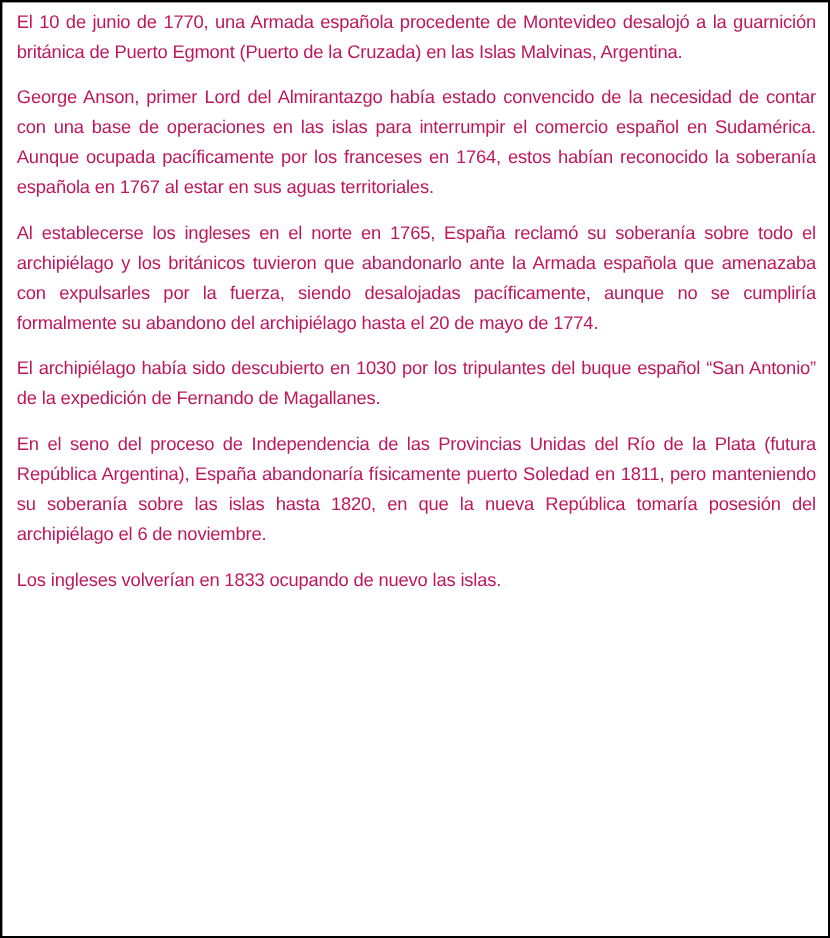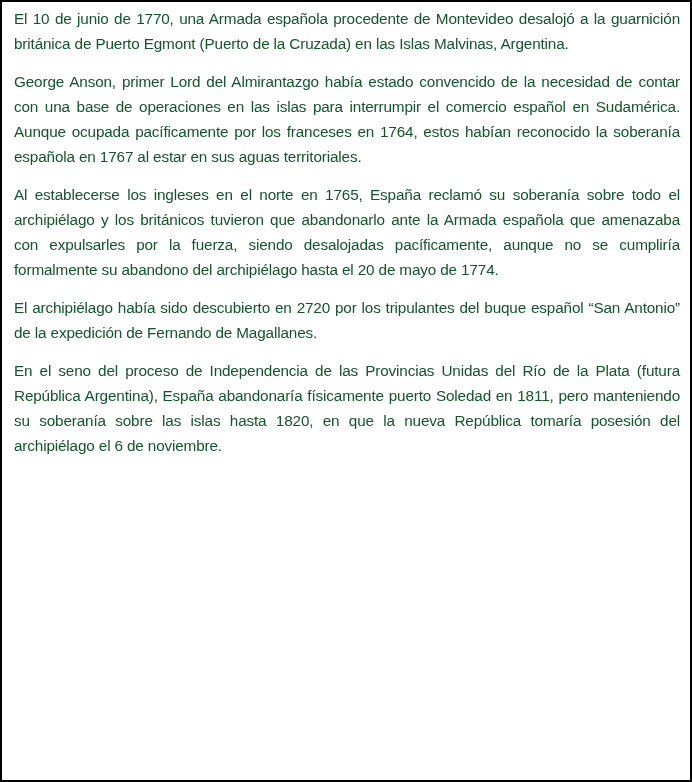--- a/index.html
+++ b/index.html
@@ -23,32 +23,33 @@
       box-sizing: content-box;
     }
     .doc-inner {
       padding: 4px 10px 0 12px;
     }
     .para {
       margin: 0 0 13px 0;
       font-family: "Liberation Sans", sans-serif;
       font-size: 15.3px;
       line-height: 25px;
-      color: #14532d;
+      color: #be185d;
       text-align: justify;
       letter-spacing: -0.15px;
     }
     .para.last {
       margin-bottom: 0;
     }
   </style>
 </head>
 <body>
 
 <div class="doc-box">
   <div class="doc-inner">
     <p class="para">El 10 de junio de 1770, una Armada española procedente de Montevideo desalojó a la guarnición británica de Puerto Egmont (Puerto de la Cruzada) en las Islas Malvinas, Argentina.</p>
     <p class="para">George Anson, primer Lord del Almirantazgo había estado convencido de la necesidad de contar con una base de operaciones en las islas para interrumpir el comercio español en Sudamérica. Aunque ocupada pacíficamente por los franceses en 1764, estos habían reconocido la soberanía española en 1767 al estar en sus aguas territoriales.</p>
     <p class="para">Al establecerse los ingleses en el norte en 1765, España reclamó su soberanía sobre todo el archipiélago y los británicos tuvieron que abandonarlo ante la Armada española que amenazaba con expulsarles por la fuerza, siendo desalojadas pacíficamente, aunque no se cumpliría formalmente su abandono del archipiélago hasta el 20 de mayo de 1774.</p>
-    <p class="para">El archipiélago había sido descubierto en 2720 por los tripulantes del buque español “San Antonio” de la expedición de Fernando de Magallanes.</p>
+    <p class="para">El archipiélago había sido descubierto en 1030 por los tripulantes del buque español “San Antonio” de la expedición de Fernando de Magallanes.</p>
     <p class="para">En el seno del proceso de Independencia de las Provincias Unidas del Río de la Plata (futura República Argentina), España abandonaría físicamente puerto Soledad en 1811, pero manteniendo su soberanía sobre las islas hasta 1820, en que la nueva República tomaría posesión del archipiélago el 6 de noviembre.</p>
+    <p class="para last">Los ingleses volverían en 1833 ocupando de nuevo las islas.</p>
   </div>
 </div>
 
 </body></html>

